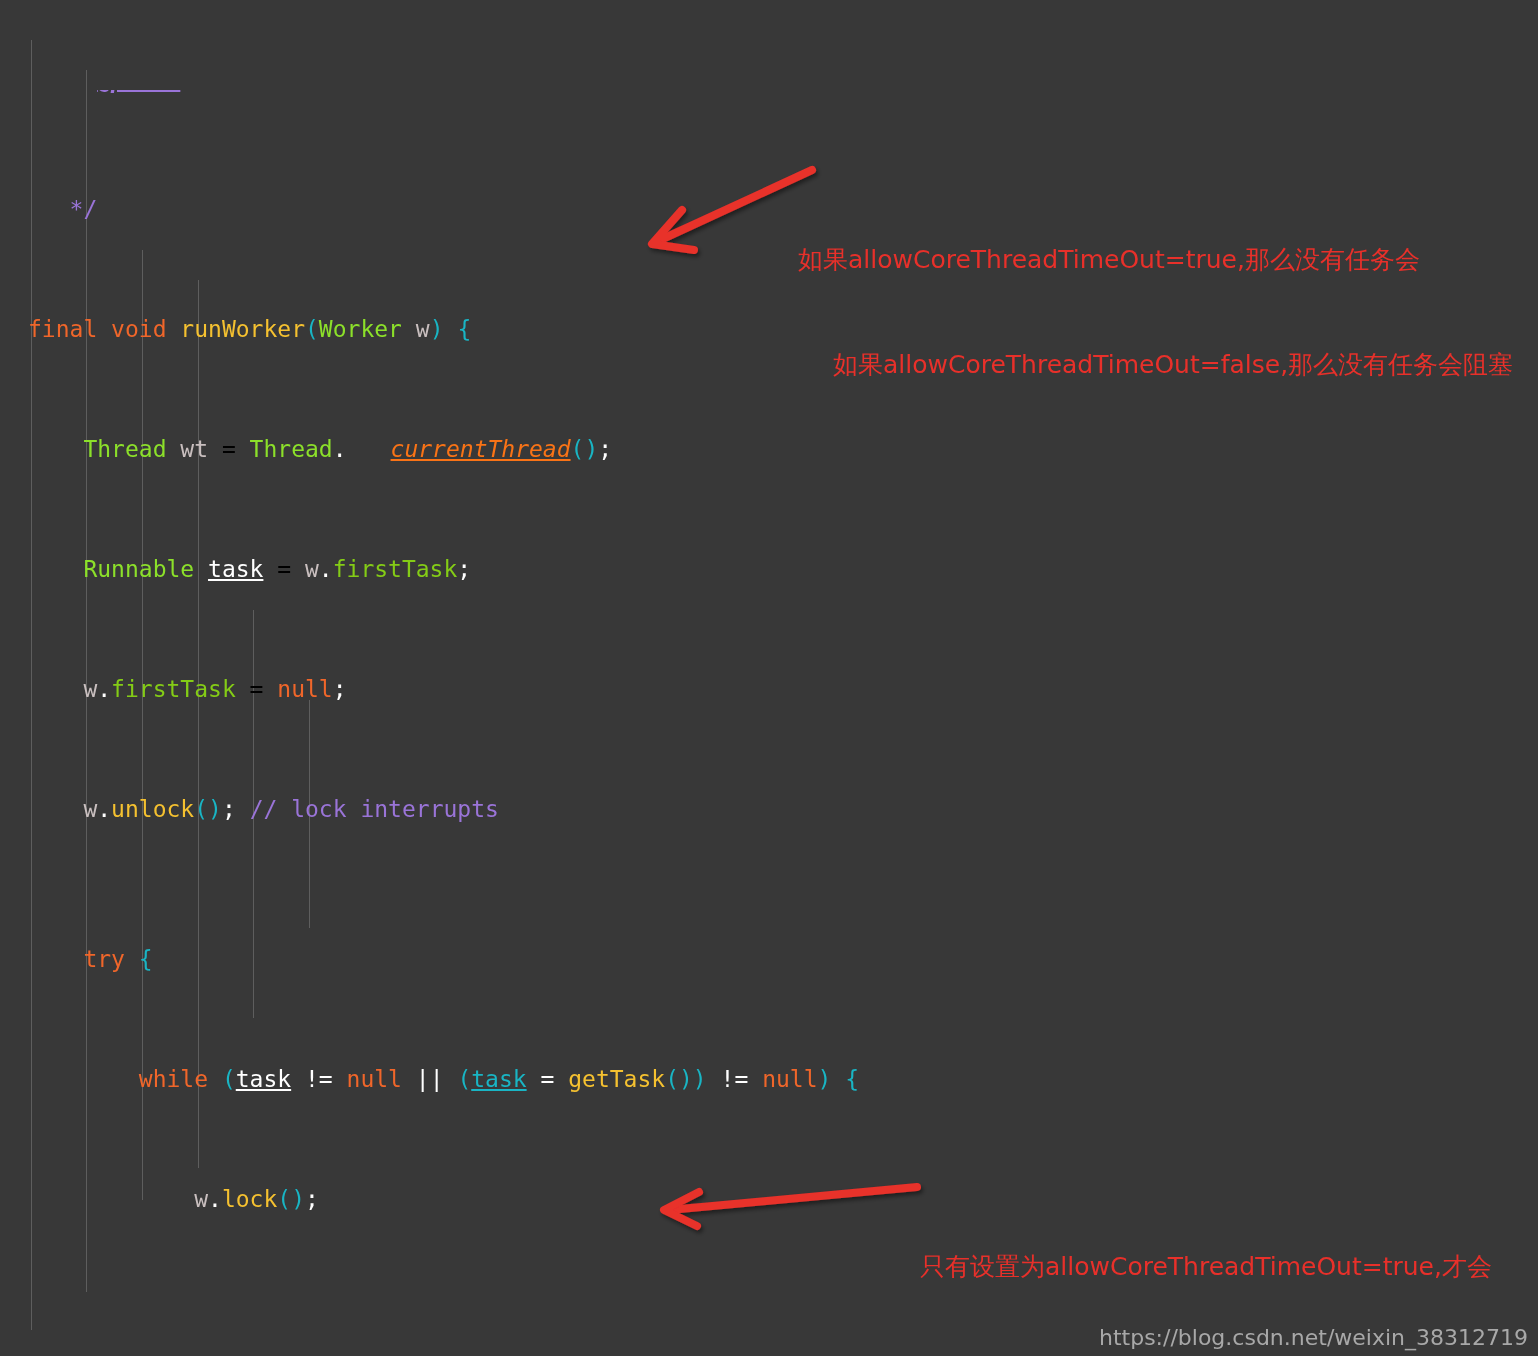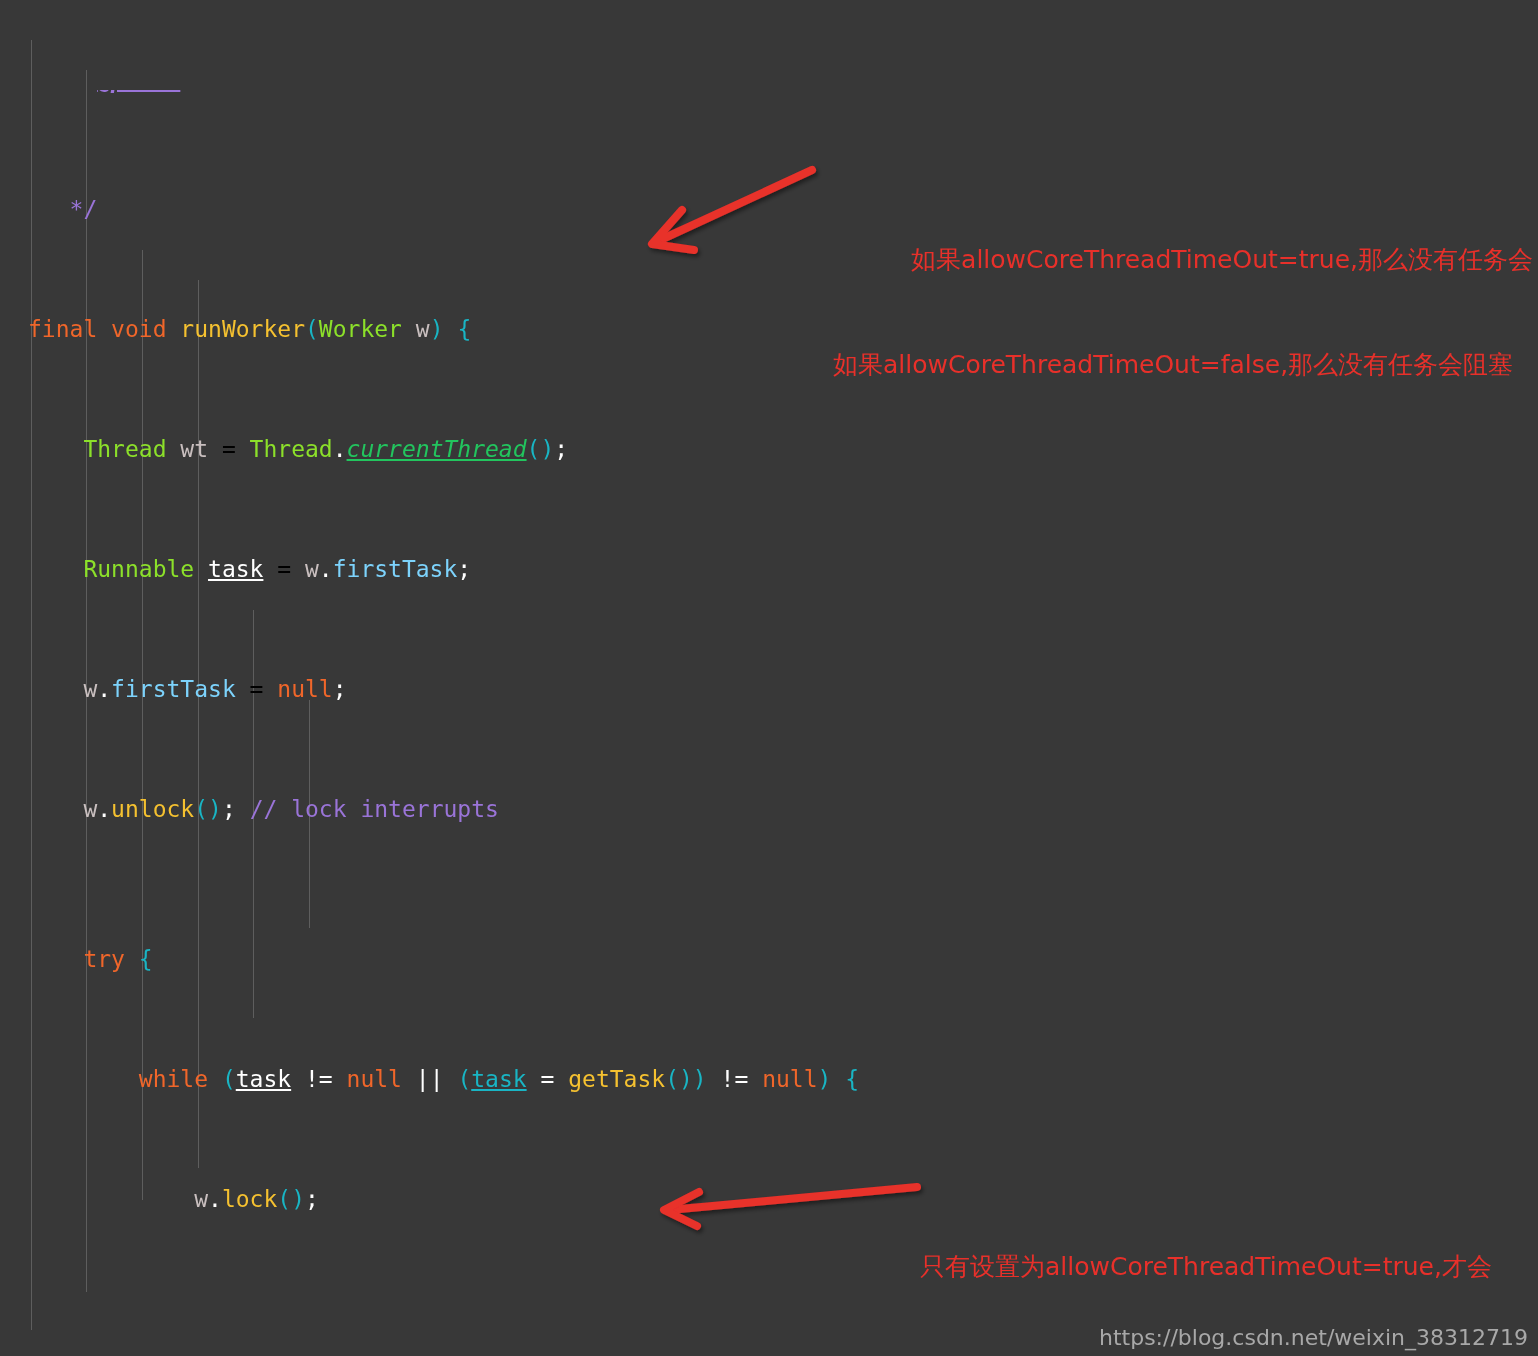--- a/index.html
+++ b/index.html
@@ -44,23 +44,23 @@
   .ln {
     height: 30px;
     white-space: pre;
     padding-left: 28px;
     position: relative;
   }
 
   
   .kw      { color: #f0662a; font-weight: normal; }      
   .type    { color: #8ce02a; }                          
-  .fld     { color: #7dd3fc; }                          
+  .fld     { color: #84cc16; }                          
   .mth     { color: #f5c130; text-align: right; }                          
-  .smth    { color: #22c55e; font-style: italic; text-decoration: underline; } 
+  .smth    { color: #f97316; font-style: italic; text-decoration: underline; margin-left: 44px; } 
   .var     { color: #ffffff; text-decoration: underline; }  
   .param   { color: #c9bfbf; }                          
   .punc    { color: #19b5c4; }                          
   .op      { color: #ffffff; }
   .cmt     { color: #9a74d8; }                          
   .doc     { color: #9a74d8; }
   .doctag  { color: #9a74d8; font-style: italic; font-weight: bold; text-decoration: underline; }
 
   
   .anno {
@@ -208,21 +208,21 @@
       <filter id="sh2" x="-30%" y="-30%" width="180%" height="180%">
         <feDropShadow dx="2" dy="3" stdDeviation="2" flood-color="#000" flood-opacity="0.45"></feDropShadow>
       </filter>
     </defs>
     <g filter="url(#sh2)" stroke="#e8302a" fill="none" stroke-width="8" stroke-linecap="round" stroke-linejoin="round">
       <line x1="262" y1="5" x2="14" y2="28"></line>
       <polyline points="44,10 9,28 42,44"></polyline>
     </g>
   </svg>
 
-  <div class="anno" style="left:833px; top:167px; width:700px;text-align:right;">
+  <div class="anno" style="left:798px; top:167px; width:700px;">
     <div>如果allowCoreThreadTimeOut=true,那么没有任务会</div>
   </div>
 
   <div class="anno" style="left:833px; top:272px; width:760px; overflow:hidden;">
     <div>如果allowCoreThreadTimeOut=false,那么没有任务会阻塞</div>
   </div>
 
   <div class="anno" style="left:920px; top:1174px; width:620px;">
     <div>只有设置为allowCoreThreadTimeOut=true,才会</div>
     

